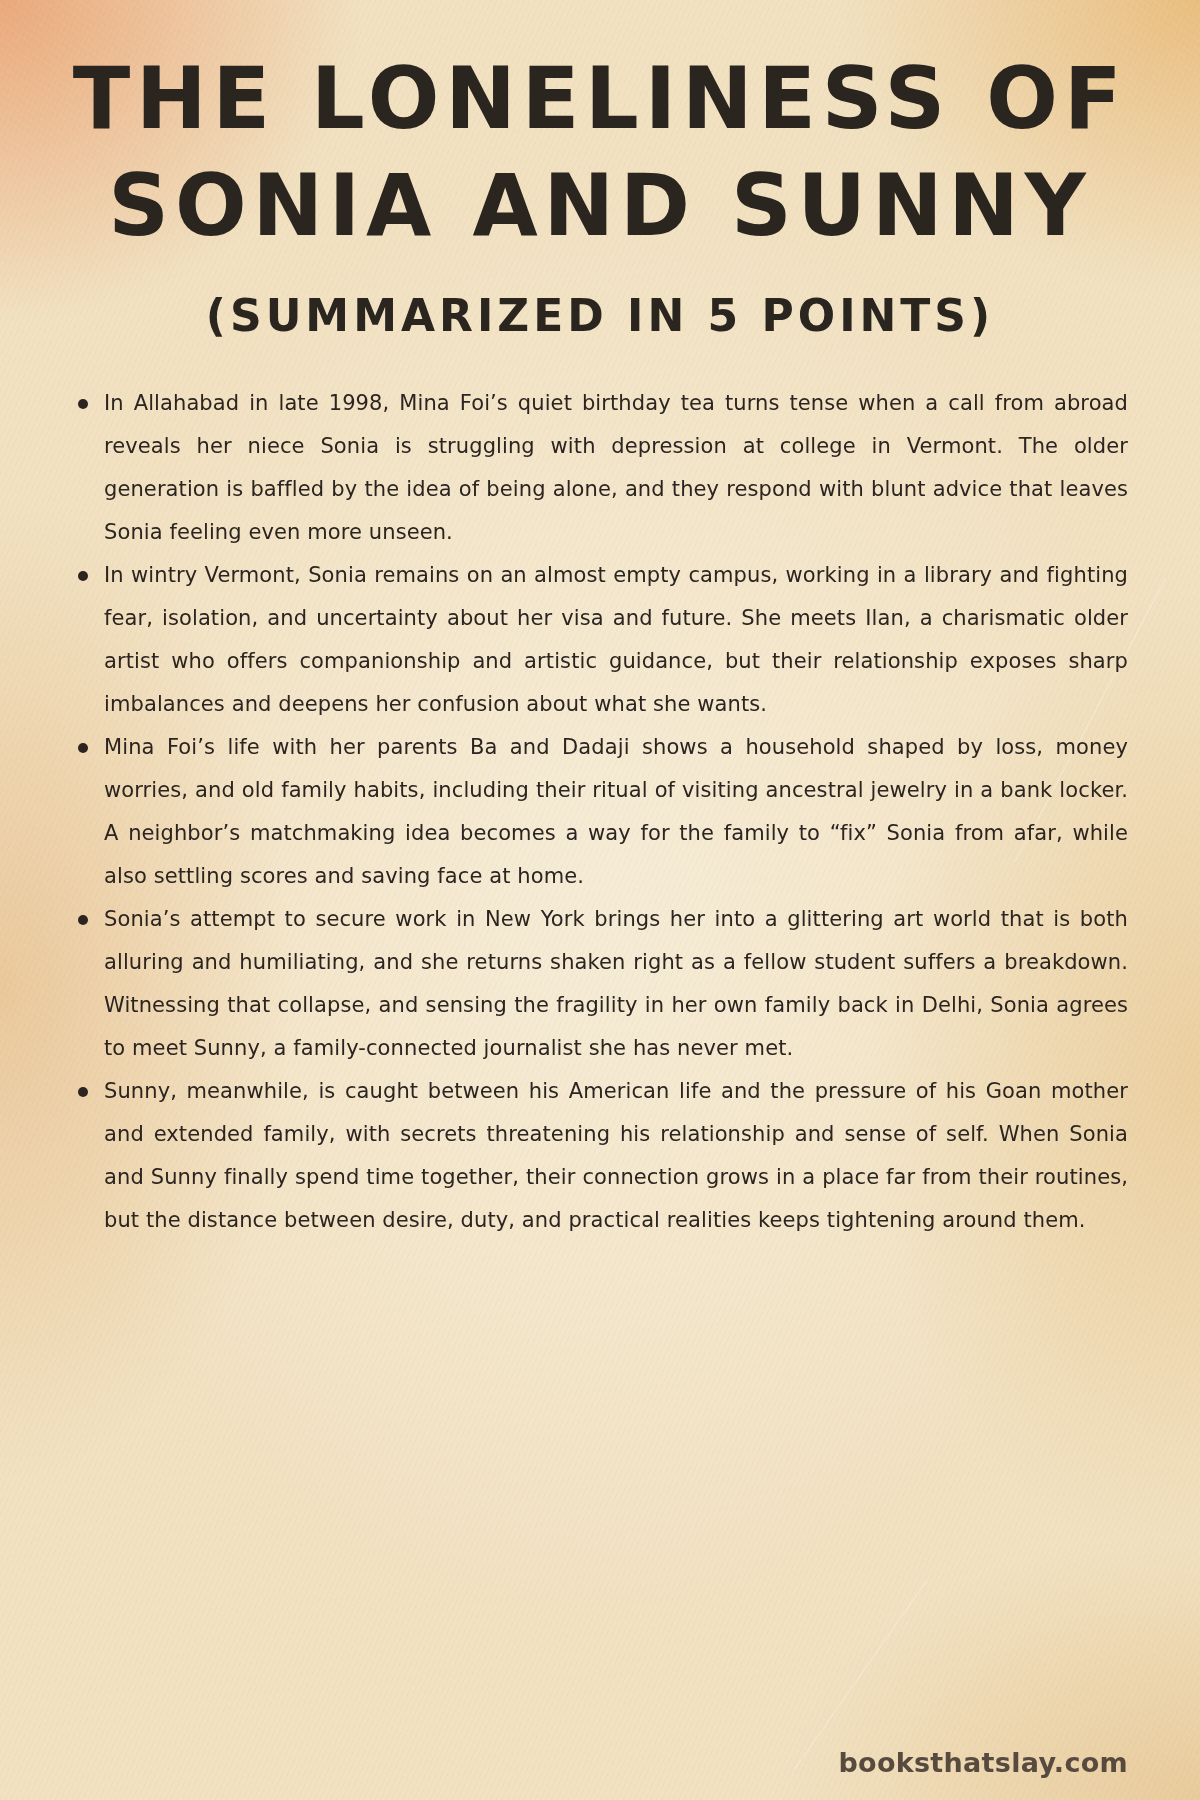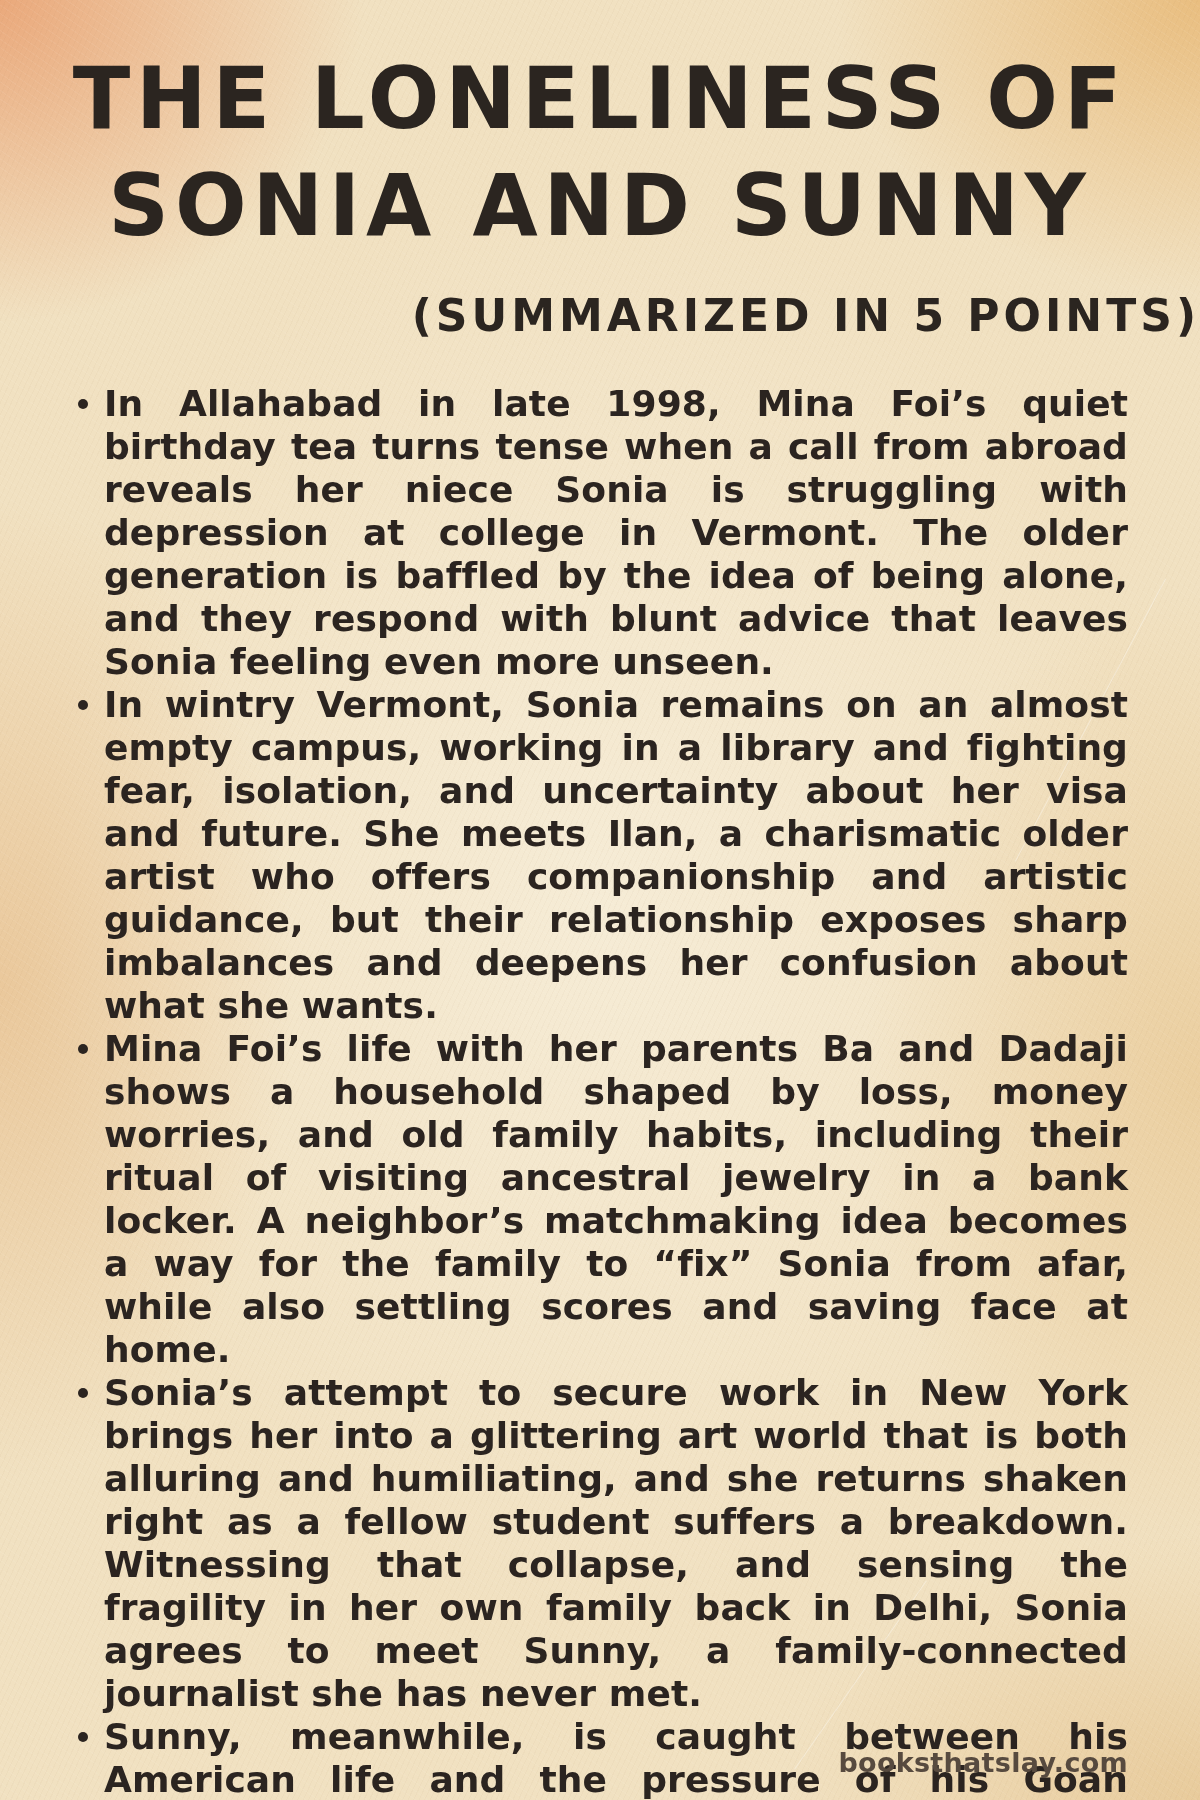--- a/index.html
+++ b/index.html
@@ -55,42 +55,42 @@
     .title-line-2 {
       top: 155px;
       font-size: 86px;
       line-height: 100px;
     }
     .subtitle {
       position: absolute;
       top: 288px;
       left: 0;
       width: 1200px;
-      text-align: right;
+      text-align: center;
       font-weight: bold;
       font-size: 44px;
       line-height: 56px;
       letter-spacing: 4px;
       color: #2b2520;
     }
     .points {
       position: absolute;
       top: 382px;
       left: 72px;
       width: 1056px;
       margin: 0;
       padding: 0;
       list-style: none;
     }
     .point {
       position: relative;
       padding-left: 32px;
-      font-size: 36px;
+      font-size: 21px;
       line-height: 43px;
-      font-weight: bold;
+      font-weight: normal;
       text-align: justify;
       color: #2b2420;
       letter-spacing: 0.1px;
     }
     .bullet {
       position: absolute;
       left: 6px;
       top: 17px;
       width: 10px;
       height: 10px;

